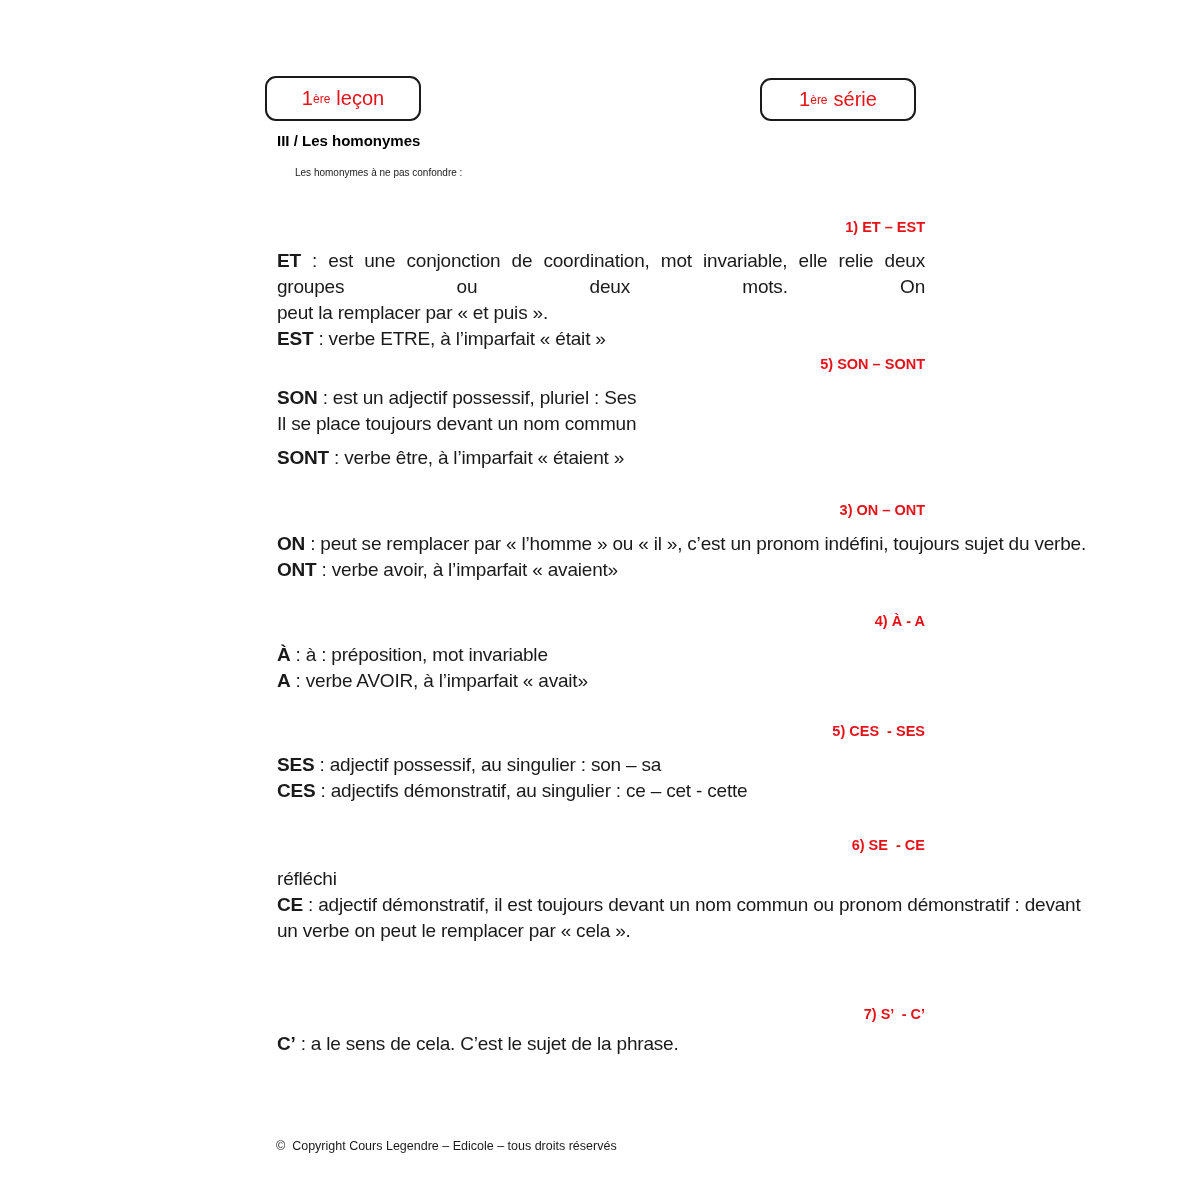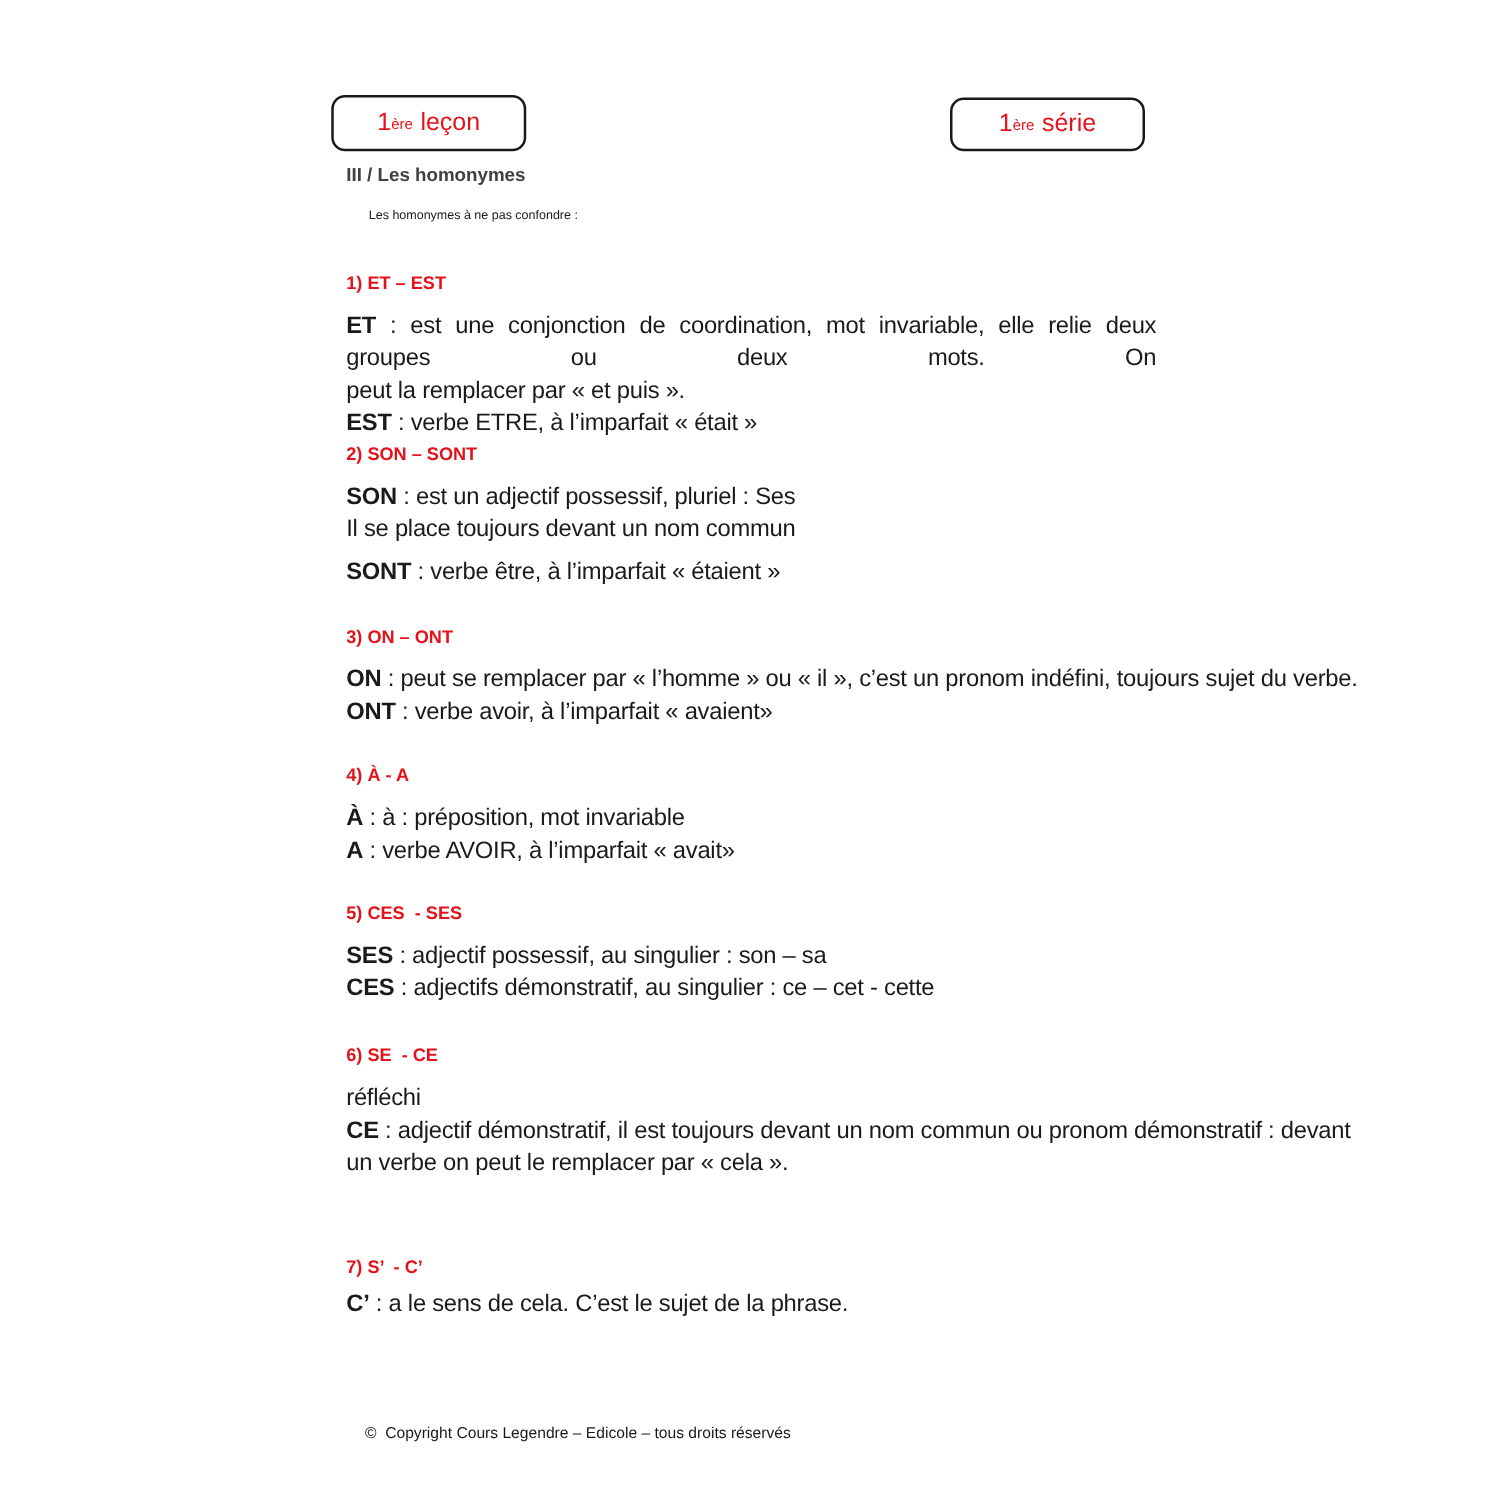--- a/index.html
+++ b/index.html
@@ -24,53 +24,53 @@
     background:#fff;
   }
   .badge sup{font-size:12px;line-height:0;}
   .badge .lbl{margin-left:6px;}
   .badge-lesson{left:265px;top:76px;width:152px;height:41px;}
   .badge-series{left:760px;top:78px;width:152px;height:39px;}
 
   
   .doc-title{
     position:absolute;left:277px;top:128px;margin:0;
-    font-size:15px;font-weight:bold;color:#404040;line-height:26px;
+    font-size:15px;font-weight:bold;color:#000000;line-height:26px;
     white-space:pre;
   }
   .intro{
     position:absolute;left:295px;top:160px;margin:0;
     font-size:10px;line-height:26px;white-space:pre;
   }
   .sec{
     position:absolute;left:277px;width:648px;
   }
   .sec-heading{
     margin:0 0 8px 0;
     font-size:14.5px;font-weight:bold;color:#e5121a;
-    line-height:26px;white-space:pre;
+    line-height:26px;white-space:pre;text-align:right;
   }
   .line{
     margin:0;
     font-size:19px;
     line-height:26px;
     letter-spacing:-0.2px;
     white-space:pre;
   }
   .line b{font-weight:bold;}
   .line.stretch{
     white-space:normal;
     text-align:justify;
     text-align-last:justify;
   }
   .gap-top{margin-top:8px;}
   .s7 .sec-heading{margin-bottom:4px;}
 
   .doc-footer{
-    position:absolute;left:292px;top:1134px;margin:0;
+    position:absolute;left:276px;top:1134px;margin:0;
     font-size:12.5px;line-height:24px;color:#1a1a1a;white-space:pre;
   }
 </style>
 </head>
 <body>
 
 <div class="page">
 
   <div class="badge badge-lesson">
     <span>1</span>
@@ -87,21 +87,21 @@
   <p class="intro">Les homonymes à ne pas confondre :</p>
 
   <section class="sec s1" style="top:214px">
     <h2 class="sec-heading">1) ET – EST</h2>
     <p class="line stretch"><b>ET</b><span> : est une conjonction de coordination, mot invariable, elle relie deux groupes ou deux mots. On</span></p>
     <p class="line"><span>peut la remplacer par « et puis ».</span></p>
     <p class="line"><b>EST</b><span> : verbe ETRE, à l’imparfait « était »</span></p>
   </section>
 
   <section class="sec s2" style="top:351px">
-    <h2 class="sec-heading">2) SON – SONT</h2>
+    <h2 class="sec-heading">5) SON – SONT</h2>
     <p class="line"><b>SON</b><span> : est un adjectif possessif, pluriel : Ses</span></p>
     <p class="line"><span>Il se place toujours devant un nom commun</span></p>
     <p class="line gap-top"><b>SONT</b><span> : verbe être, à l’imparfait « étaient »</span></p>
   </section>
 
   <section class="sec s3" style="top:497px">
     <h2 class="sec-heading">3) ON – ONT</h2>
     <p class="line"><b>ON</b><span> : peut se remplacer par « l’homme » ou « il », c’est un pronom indéfini, toujours sujet du verbe.</span></p>
     <p class="line"><b>ONT</b><span> : verbe avoir, à l’imparfait « avaient»</span></p>
   </section>

